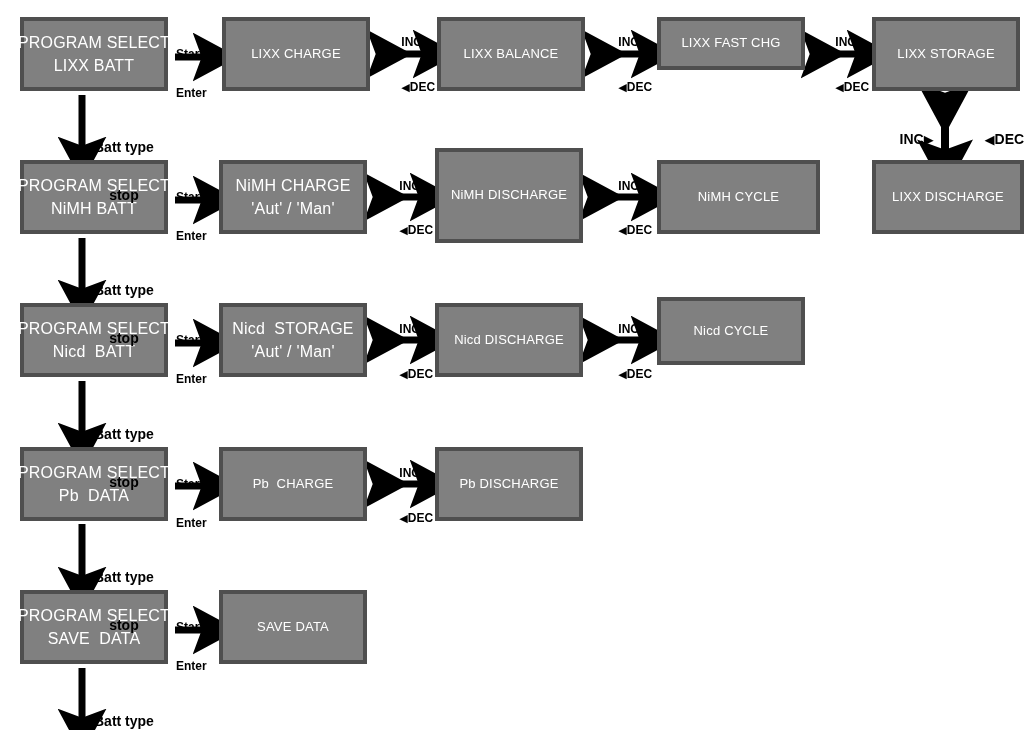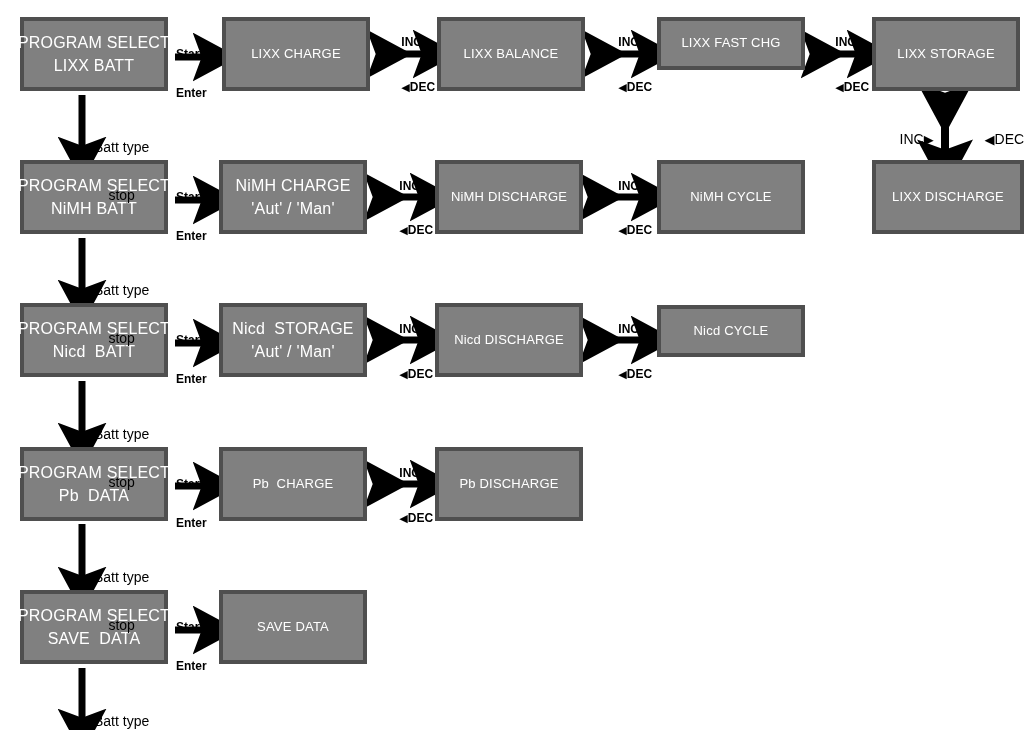--- a/index.html
+++ b/index.html
@@ -33,21 +33,21 @@
 
   
   .lbl{
     position:absolute;
     color:#000000;
     font-size:12px;
     line-height:13px;
     font-weight:bold;
     white-space:pre;
   }
-  .lbl.big{font-size:14px;line-height:16px;font-weight:normal;}
+  .lbl.big{font-size:14px;line-height:16px;font-weight:bold;}
   .lbl.cen{text-align:center;}
 
   
   .arw{position:absolute;}
   svg{display:block;overflow:visible;}
 </style>
 </head>
 <body>
 
 <div id="canvas">
@@ -129,35 +129,35 @@
     <span class="l1">LIXX STORAGE</span>
   </div>
   <div class="lcd one" style="left:872px;top:160px;width:152px;height:74px">
     <span class="l1">LIXX DISCHARGE</span>
   </div>
 
   <div class="lcd two" style="left:219px;top:160px;width:148px;height:74px">
     <span class="l1">NiMH CHARGE</span>
     <span class="l2">'Aut' / 'Man'</span>
   </div>
-  <div class="lcd one" style="left:435px;top:160px;width:148px;height:74px">
+  <div class="lcd one" style="left:435px;top:148px;width:148px;height:95px">
     <span class="l1">NiMH DISCHARGE</span>
   </div>
-  <div class="lcd one" style="left:657px;top:160px;width:148px;height:74px">
+  <div class="lcd one" style="left:657px;top:160px;width:163px;height:74px">
     <span class="l1">NiMH CYCLE</span>
   </div>
 
   <div class="lcd two" style="left:219px;top:303px;width:148px;height:74px">
     <span class="l1">Nicd  STORAGE</span>
     <span class="l2">'Aut' / 'Man'</span>
   </div>
   <div class="lcd one" style="left:435px;top:303px;width:148px;height:74px">
     <span class="l1">Nicd DISCHARGE</span>
   </div>
-  <div class="lcd one" style="left:657px;top:305px;width:148px;height:52px">
+  <div class="lcd one" style="left:657px;top:297px;width:148px;height:68px">
     <span class="l1">Nicd CYCLE</span>
   </div>
 
   <div class="lcd one" style="left:219px;top:447px;width:148px;height:74px">
     <span class="l1">Pb  CHARGE</span>
   </div>
   <div class="lcd one" style="left:435px;top:447px;width:148px;height:74px">
     <span class="l1">Pb DISCHARGE</span>
   </div>
 

